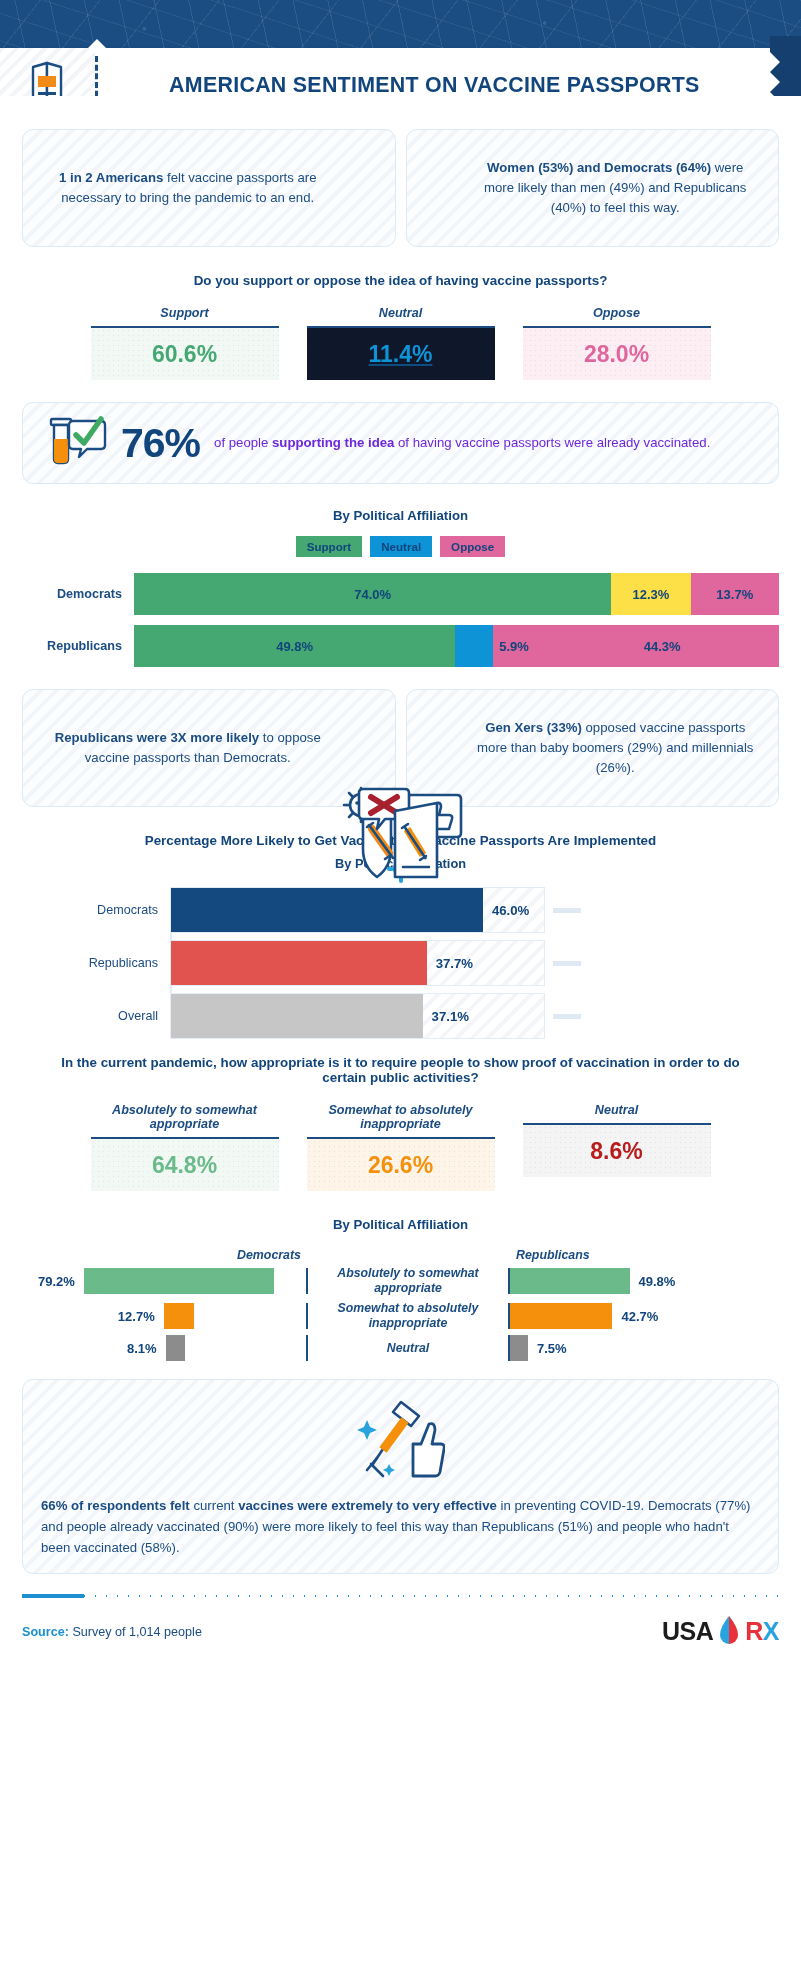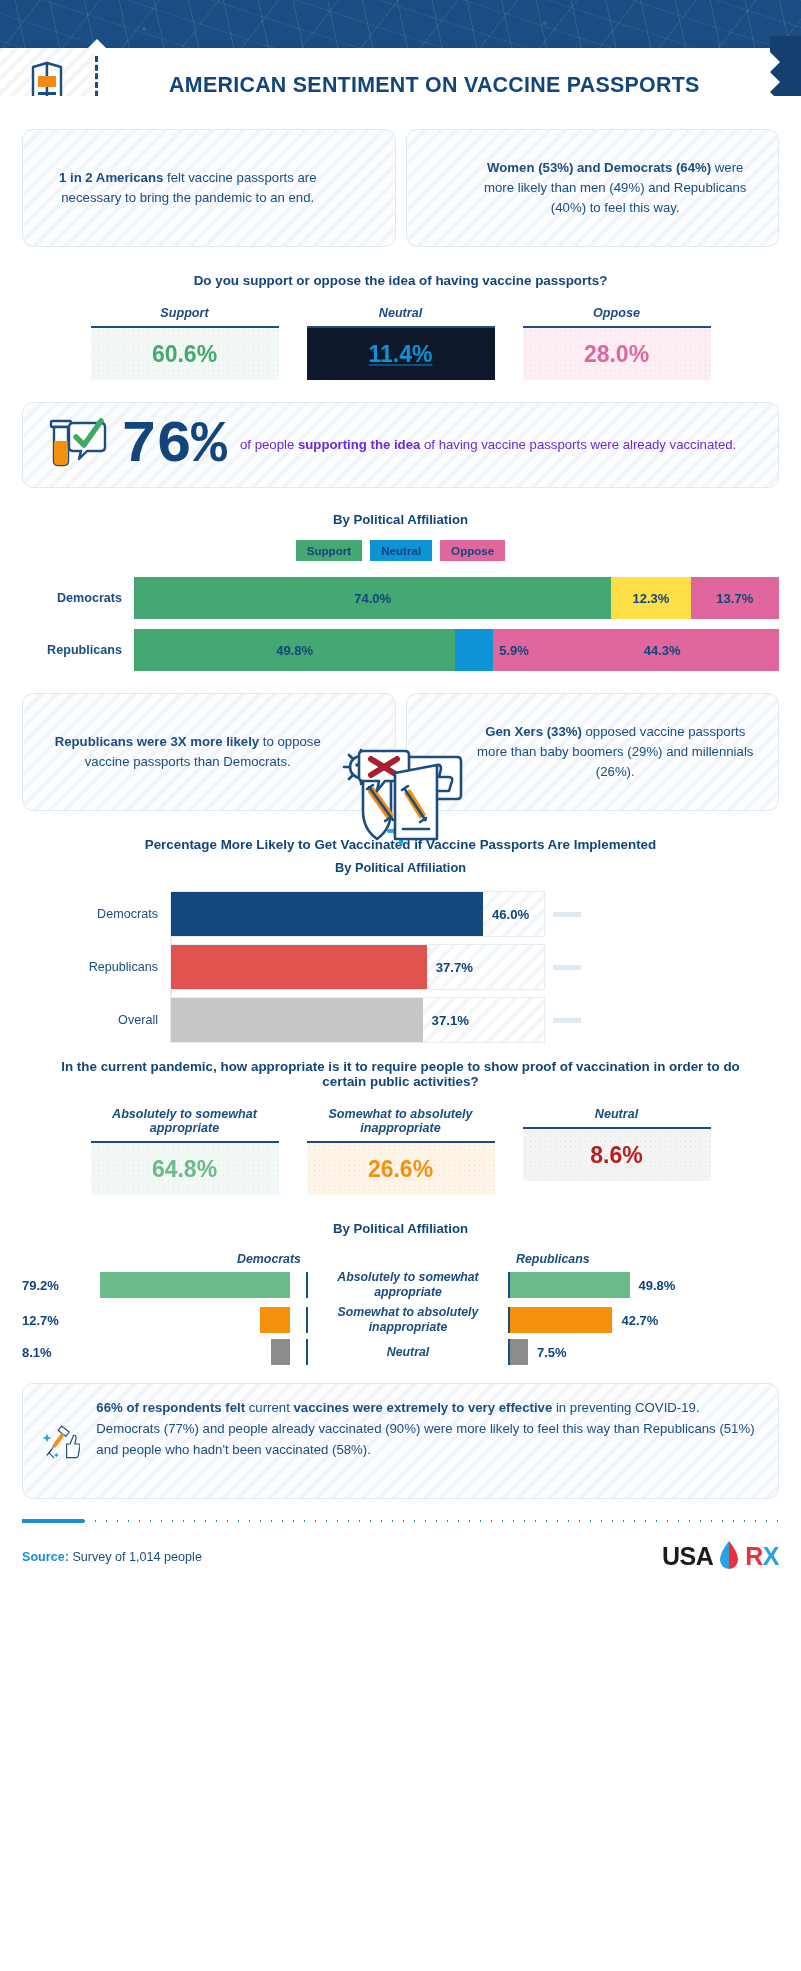--- a/index.html
+++ b/index.html
@@ -122,21 +122,21 @@
     position:absolute; inset:0;
     background-image: radial-gradient(rgba(27,76,130,.10) 0.6px, transparent 0.7px);
     background-size: 5px 5px;
   }
   .stat-box span { position:relative; z-index:2; }
 
   
   .banner { margin-top: 22px; }
   .banner .card { display:flex; align-items:center; min-height: 78px; }
   .banner-inner { display:flex; align-items:center; gap: 14px; padding: 12px 20px; position:relative; z-index:2; width:100%;}
-  .big-pct { font-size: 60px; font-weight: 800; color:#11457c; letter-spacing:-1px; line-height:1;font-family:Liberation Mono, monospace; }
+  .big-pct { font-size: 41px; font-weight: 800; color:#11457c; letter-spacing:-1px; line-height:1; }
   .banner-txt { font-size: 13.2px; line-height:1.5; color:#6d28d9; }
   .banner-txt b { font-weight:700; }
 
   
   .sec-sub { text-align:center; font-size:13.2px; font-weight:700; color:#11457c; }
   .legend { display:flex; gap:8px; justify-content:center; margin: 13px 0 16px; }
   .legend-pill {
     padding: 4px 11px; font-size: 11.6px; font-weight:600; color:#11457c;
   }
   .stack-row { display:flex; align-items:center; margin-bottom: 10px; }
@@ -172,34 +172,34 @@
 
   
   .tornado { margin-top: 16px; }
   .tor-head { display:flex; align-items:flex-end; margin-bottom: 4px; }
   .tor-head-left { width: 286px; text-align:right; padding-right: 7px;
     font-size:12.4px; font-style:italic; font-weight:600; color:#1b4c82;}
   .tor-head-mid { width: 200px; }
   .tor-head-right { flex:1; padding-left: 8px;
     font-size:12.4px; font-style:italic; font-weight:600; color:#1b4c82;}
   .tor-row { display:flex; align-items:center; margin-bottom: 4px; }
-  .tor-left { width: 286px; display:flex; align-items:center; justify-content:space-between; gap: 9px;
+  .tor-left { width: 286px; display:flex; align-items:center; justify-content:center; gap: 9px;
     border-right: 2px solid #1b4c82; padding-right:16px; }
   .tor-left .v { font-size:13px; font-weight:700; color:#11457c; }
   .tor-mid { width: 200px; text-align:center; font-size: 12.3px; font-style:italic;
     font-weight:600; color:#1b4c82; line-height:1.25; padding: 0 4px; }
   .tor-right { flex:1; display:flex; align-items:center; gap: 9px;
     border-left: 2px solid #1b4c82; }
   .tor-right .v { font-size:13px; font-weight:700; color:#11457c; }
   .tor-bar { height: 26px; }
 
   
   .bottom-box { margin-top: 18px; }
   .bottom-box .card { display:flex; align-items:center; min-height: 110px; }
-  .bottom-inner { display:flex; gap: 16px; padding: 14px 22px 14px 18px; position:relative; z-index:2;}
+  .bottom-inner { display:flex; align-items:center; gap: 16px; padding: 14px 22px 14px 18px; position:relative; z-index:2;flex-direction:column;}
   .bottom-txt { font-size: 13.2px; line-height: 1.58; color:#1b4c82; }
   .bottom-txt b { font-weight:700; }
 
   
   .rule { display:flex; align-items:center; margin: 20px 22px 0; }
   .rule-solid { width: 62px; height: 3.5px; background: #1b8fd0; }
   .rule-dots { flex:1; height: 3.5px;
     background-image: radial-gradient(#1b8fd0 1.4px, transparent 1.6px);
     background-size: 11px 3.5px; background-repeat: repeat-x; background-position: 6px center; }
   .footer { display:flex; align-items:center; justify-content:space-between; padding: 16px 22px 14px; }

